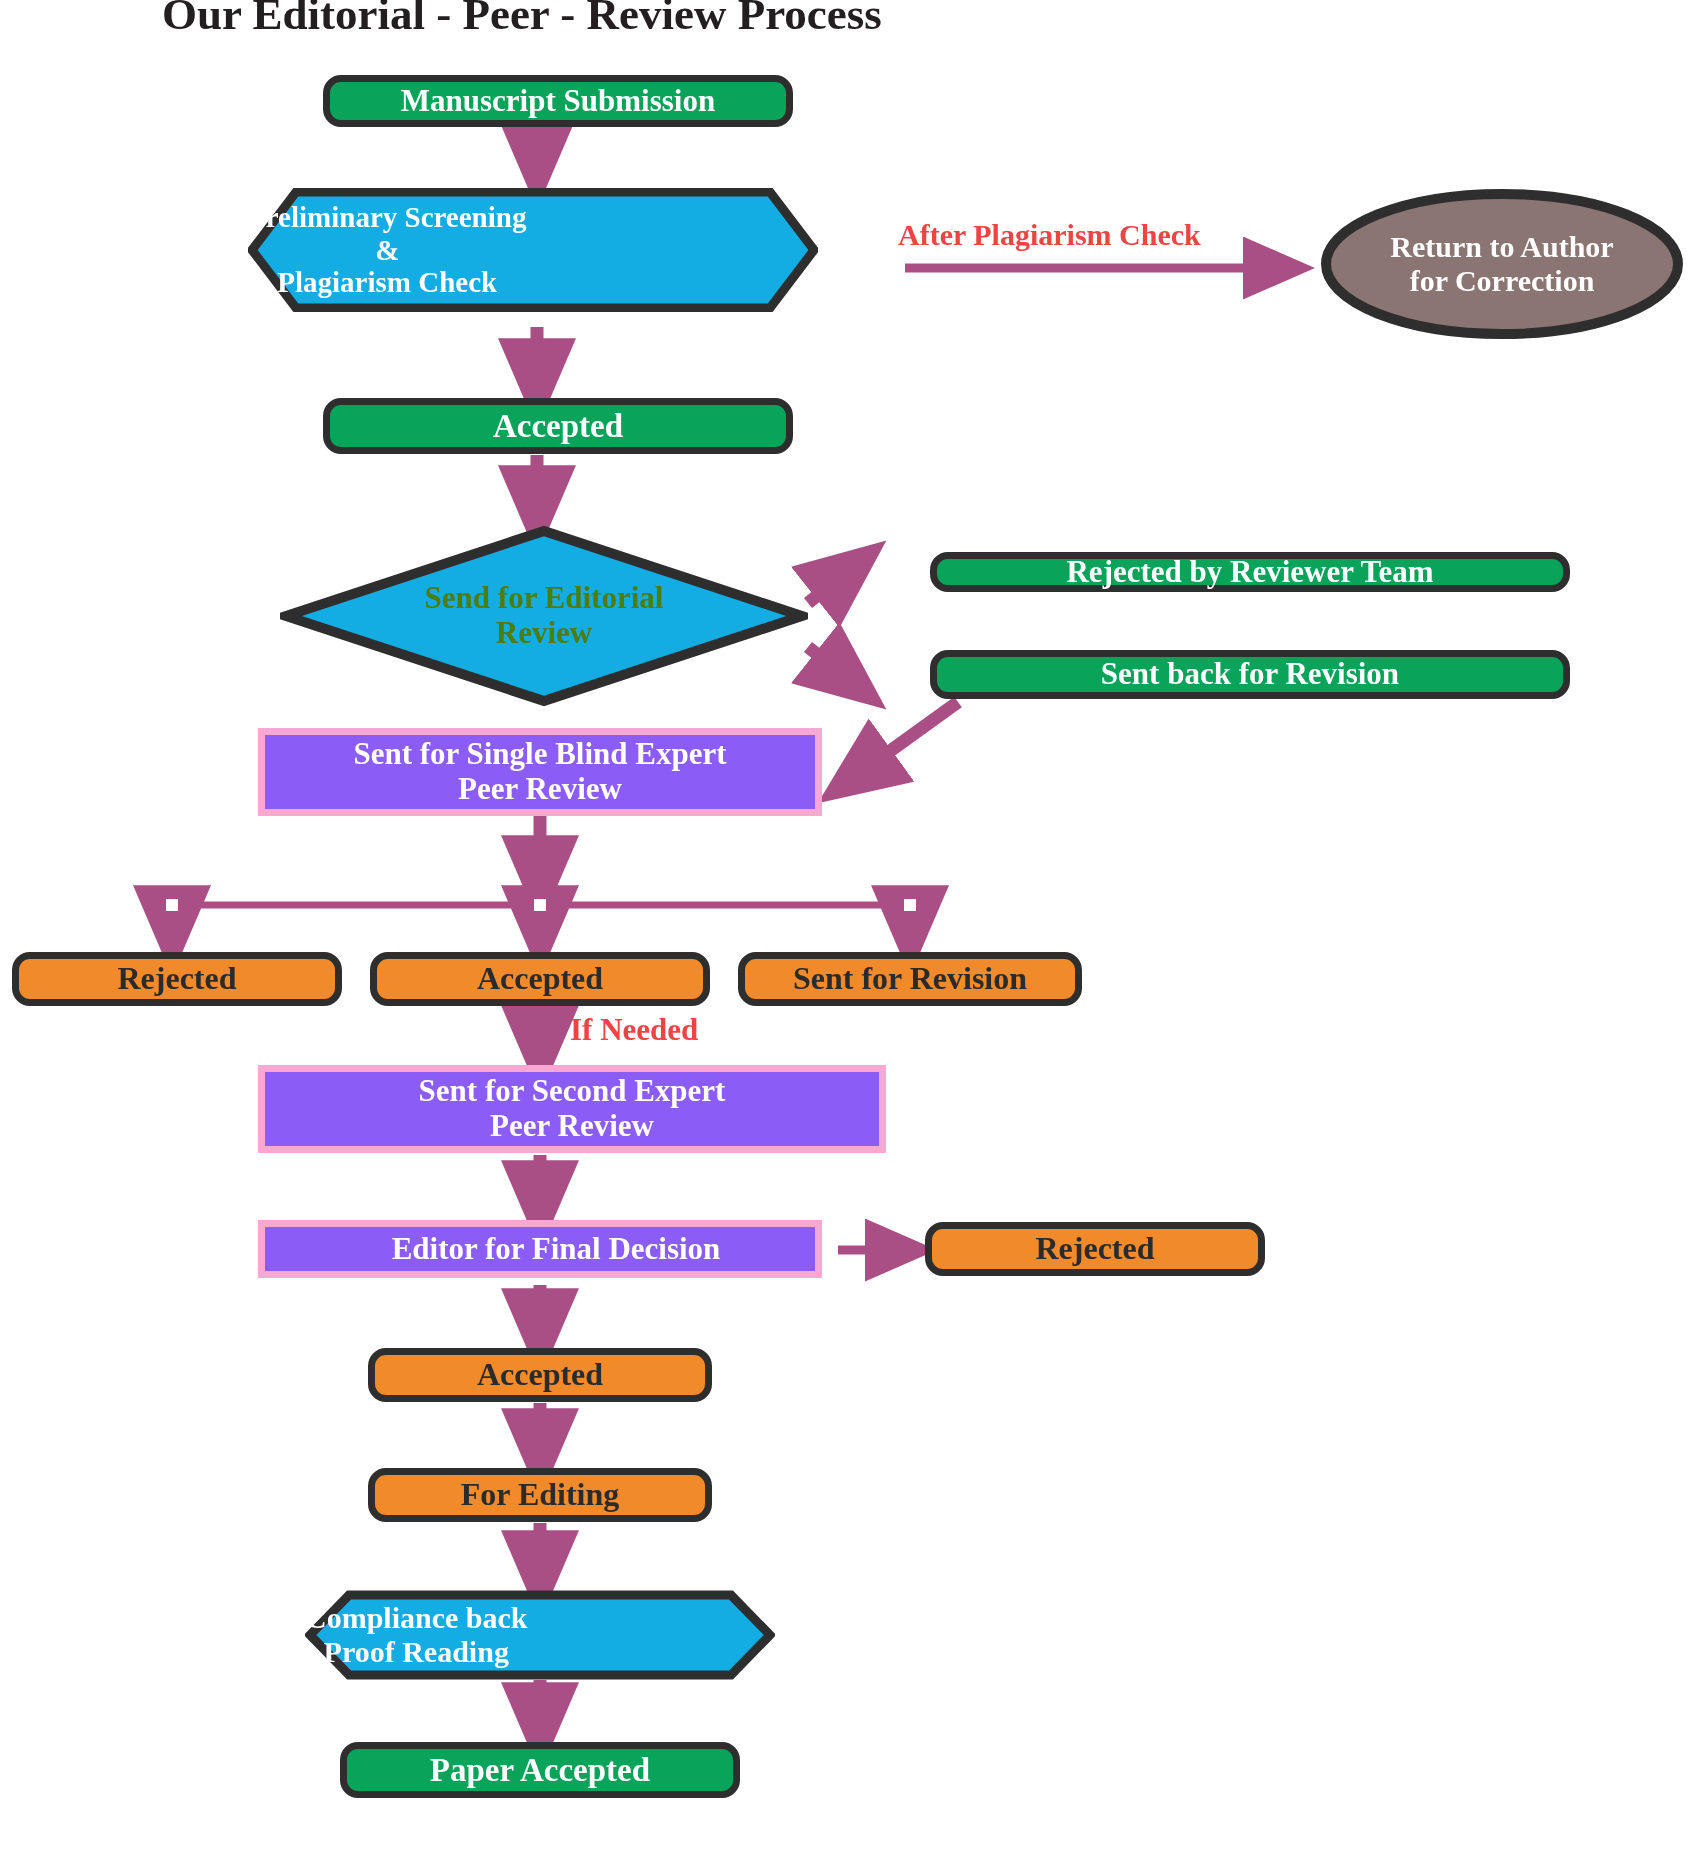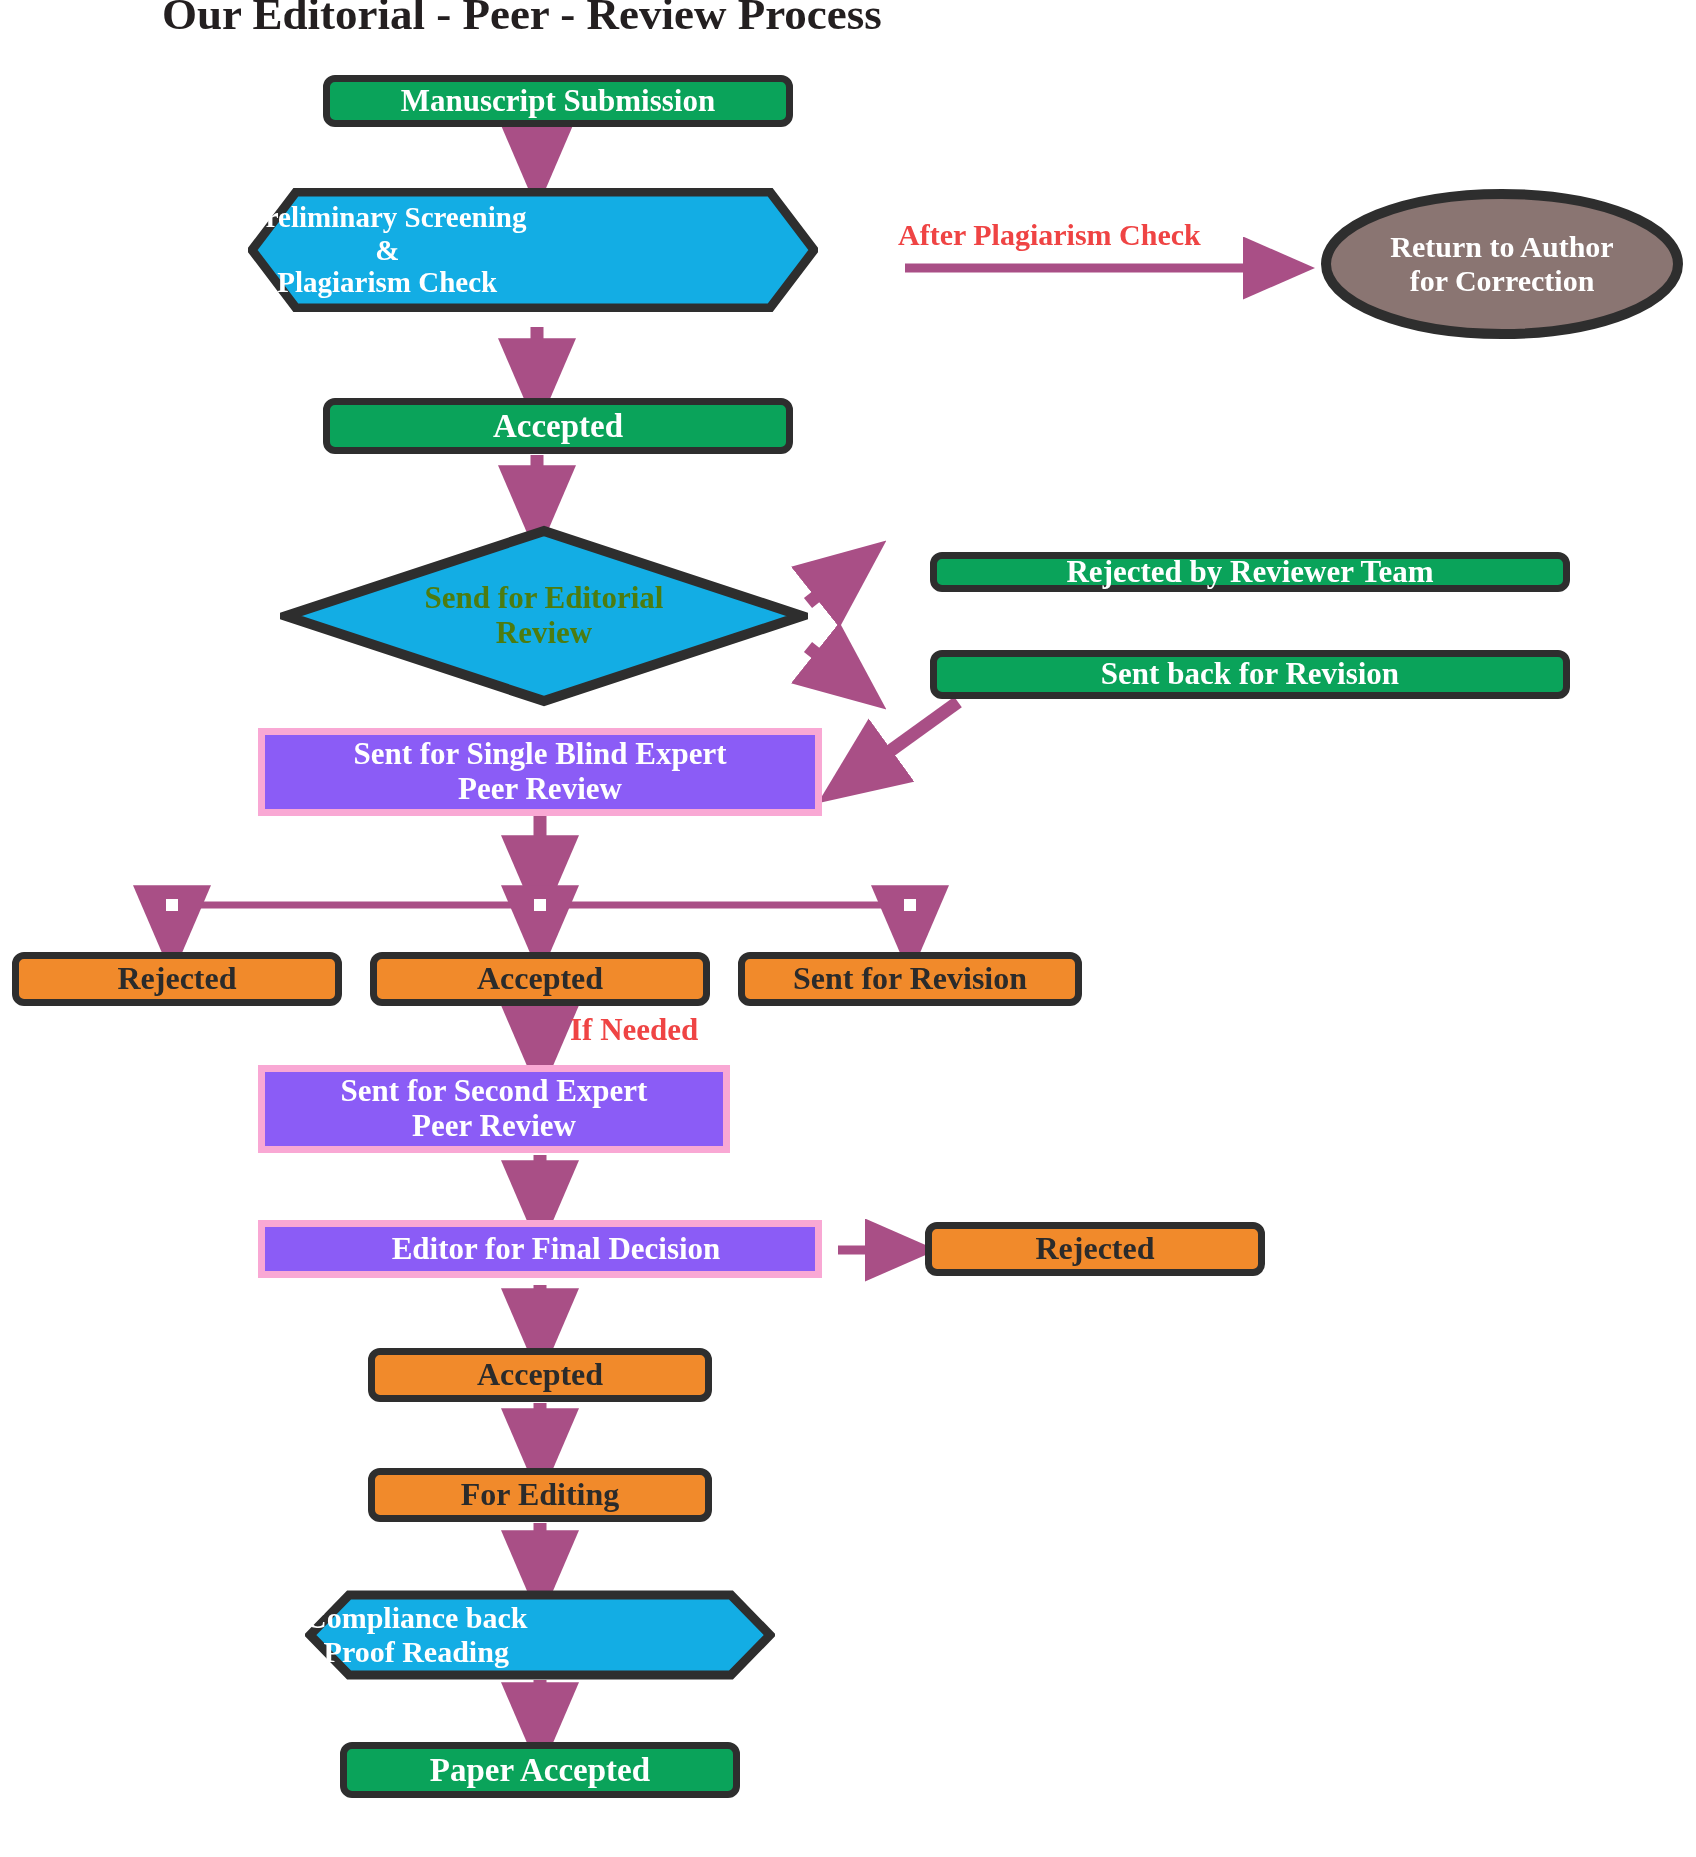--- a/index.html
+++ b/index.html
@@ -6,21 +6,21 @@
   body{
     font-family:"Liberation Serif", serif;
     width:1696px;height:1857px;position:relative;overflow:hidden;
   }
   #stage{position:absolute;left:0;top:0;width:1696px;height:1857px;}
 
   .node{position:absolute;box-sizing:border-box;display:flex;align-items:center;
         justify-content:center;text-align:center;font-weight:bold;line-height:1.12;}
 
   
-  .pill{border:7px solid #2e2e2e;border-radius:12px;}
+  .pill{border:7px solid #2e2e2e;border-radius:18px;}
   .pill.green{background:#0aa35a;color:#ffffff;}
   .pill.orange{background:#f18a2b;color:#2b2b2b;}
 
   
   .rect{border:7px solid #f9a8d4;background:#8b5cf6;color:#ffffff;}
 
   
   .hexwrap{position:absolute;}
   .hexwrap svg{position:absolute;left:0;top:0;}
   .hexlabel{position:absolute;left:0;top:0;width:100%;height:100%;
@@ -162,21 +162,21 @@
   </div>
 
   <div class="node pill orange" style="left:12px;top:952px;width:330px;height:54px;font-size:32px;">Rejected</div>
 
   <div class="node pill orange" style="left:370px;top:952px;width:340px;height:54px;font-size:32px;">Accepted</div>
 
   <div class="node pill orange" style="left:738px;top:952px;width:344px;height:54px;font-size:32px;">Sent for Revision</div>
 
   <div class="txt" style="left:570px;top:1012px;font-size:31px;">If Needed</div>
 
-  <div class="node rect" style="left:258px;top:1065px;width:472px;height:88px;font-size:31px;">
+  <div class="node rect" style="left:258px;top:1065px;width:628px;height:88px;font-size:31px;">
     <div>
       <div>Sent for Second Expert</div>
       <div>Peer Review</div>
     </div>
   </div>
 
   <div class="node rect" style="left:258px;top:1220px;width:564px;height:58px;font-size:31px;padding-left:32px;">Editor for Final Decision</div>
 
   <div class="node pill orange" style="left:925px;top:1222px;width:340px;height:54px;font-size:32px;">Rejected</div>
 

